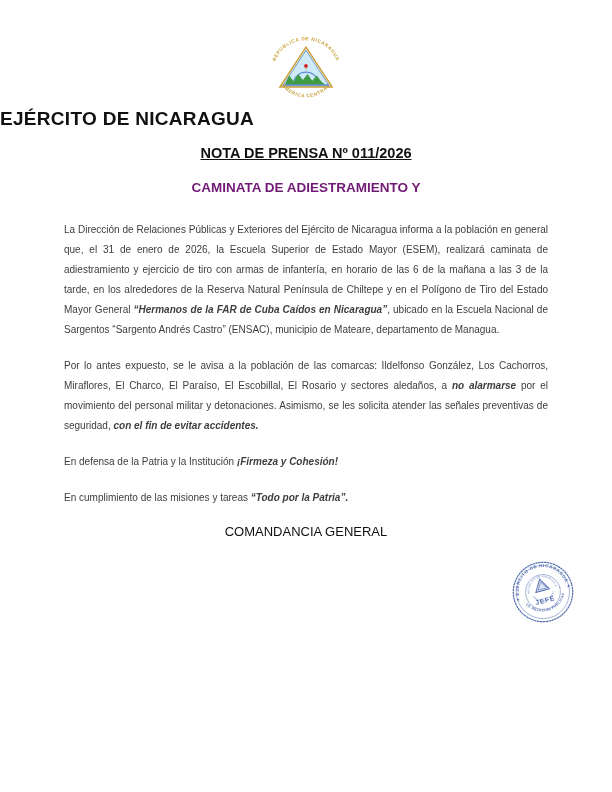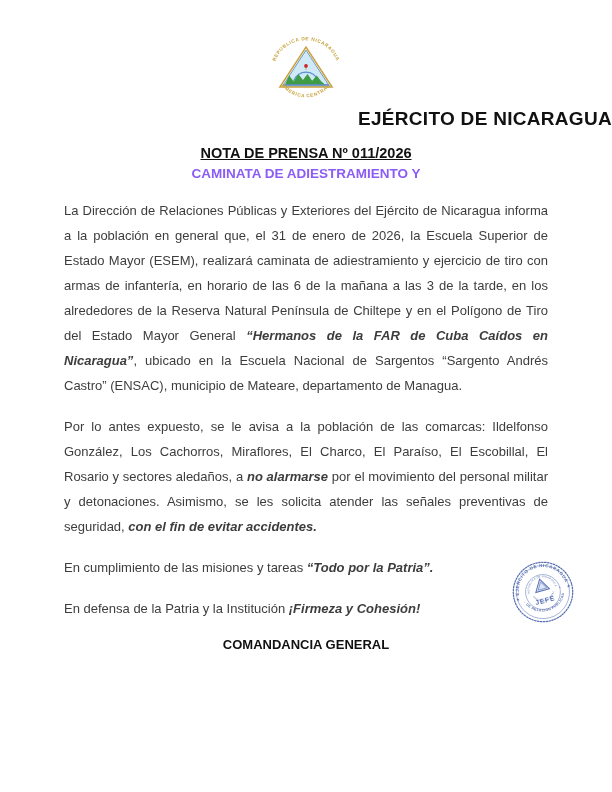--- a/index.html
+++ b/index.html
@@ -12,54 +12,54 @@
     background: #ffffff;
     font-family: "Liberation Sans", "DejaVu Sans", sans-serif;
     color: #3d3d3d;
     overflow: hidden;
     padding-top: 30px;
   }
   .emblem-wrap { text-align: center; height: 72px; }
   .emblem-wrap svg { display: inline-block; }
   .title {
     margin: 6px 0 0;
-    text-align: right;
+    text-align: left;
     font-size: 19px;
     font-weight: bold;
     letter-spacing: 0.3px;
     color: #111111;
   }
   .press-note {
     margin-top: 15px;
     text-align: center;
     font-size: 14.5px;
     font-weight: bold;
     text-decoration: underline;
     color: #111111;
   }
   .headline {
-    margin-top: 5px;
+    margin-top: 19px;
     text-align: center;
     font-size: 13.5px;
     font-weight: bold;
     line-height: 16px;
-    color: #8b5cf6;
+    color: #701a75;
   }
   .body-text {
-    margin: 16px 64px 0;
-    font-size: 13px;
-    line-height: 25px;
+    margin: 24px 64px 0;
+    font-size: 10px;
+    line-height: 20px;
     text-align: justify;
   }
   .body-text p { margin: 0 0 16px; }
   .bi { font-weight: bold; font-style: italic; }
   .signature {
     margin-top: 13px;
     text-align: center;
-    font-weight: bold;
+    font-weight: normal;
     font-size: 13px;
     line-height: 15.5px;
     color: #111111;
   }
   .seal {
     position: absolute;
     left: 510px;
     top: 559px;
     width: 66px;
     height: 66px;
@@ -104,22 +104,22 @@
 
   <h1 class="title">EJÉRCITO DE NICARAGUA</h1>
   <div class="press-note">NOTA DE PRENSA Nº 011/2026</div>
   <div class="headline">
     <div>CAMINATA DE ADIESTRAMIENTO Y</div>
   </div>
 
   <div class="body-text">
     <p><span>La Dirección de Relaciones Públicas y Exteriores del Ejército de Nicaragua informa a la población en general que, el 31 de enero de 2026, la Escuela Superior de Estado Mayor (ESEM), realizará caminata de adiestramiento y ejercicio de tiro con armas de infantería, en horario de las 6 de la mañana a las 3 de la tarde, en los alrededores de la Reserva Natural Península de Chiltepe y en el Polígono de Tiro del Estado Mayor General </span><span class="bi">“Hermanos de la FAR de Cuba Caídos en Nicaragua”</span><span>, ubicado en la Escuela Nacional de Sargentos “Sargento Andrés Castro” (ENSAC), municipio de Mateare, departamento de Managua.</span></p>
     <p><span>Por lo antes expuesto, se le avisa a la población de las comarcas: Ildelfonso González, Los Cachorros, Miraflores, El Charco, El Paraíso, El Escobillal, El Rosario y sectores aledaños, a </span><span class="bi">no alarmarse</span><span> por el movimiento del personal militar y detonaciones. Asimismo, se les solicita atender las señales preventivas de seguridad, </span><span class="bi">con el fin de evitar accidentes.</span></p>
+    <p><span>En defensa de la Patria y la Institución </span><span class="bi">¡Firmeza y Cohesión!</span></p>
     <p><span>En cumplimiento de las misiones y tareas </span><span class="bi">“Todo por la Patria”.</span></p>
-    <p><span>En defensa de la Patria y la Institución </span><span class="bi">¡Firmeza y Cohesión!</span></p>
   </div>
 
   <div class="signature">
     <div>COMANDANCIA GENERAL</div>
   </div>
 
   <div class="seal">
     <svg width="66" height="66" viewBox="0 0 70 70">
       <defs>
         <path id="sealArcTop" d="M 10.5 41 A 25.5 25.5 0 1 1 59.5 41"></path>

